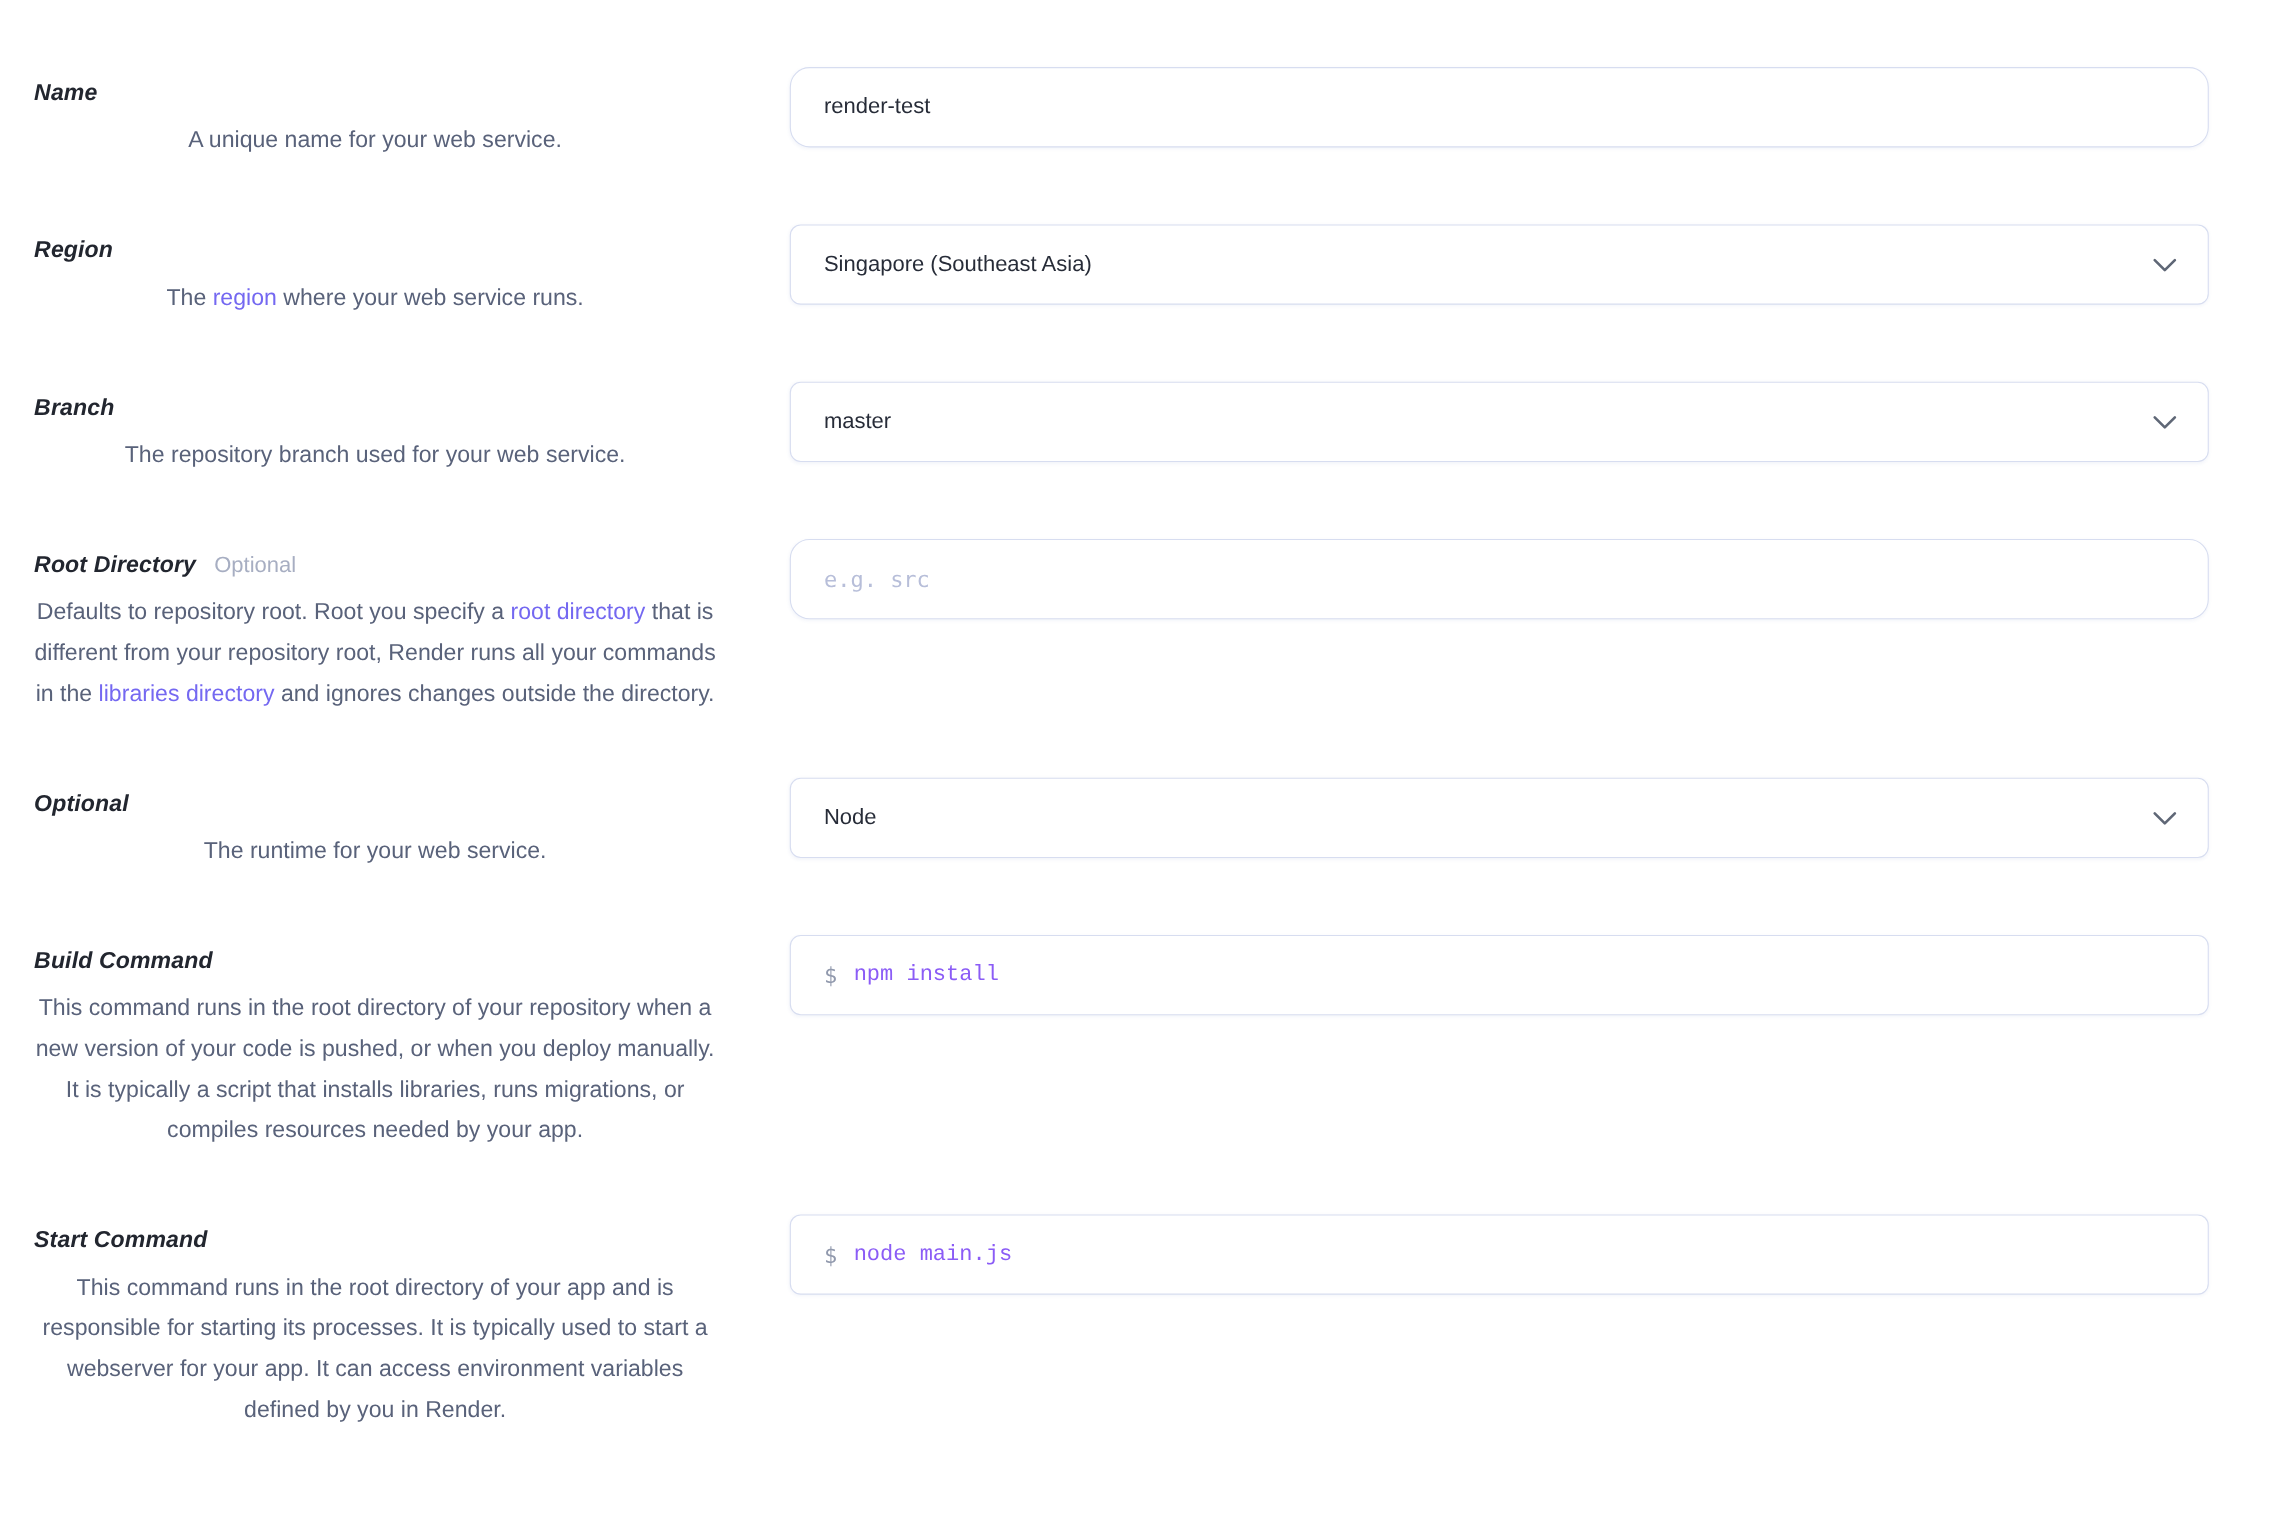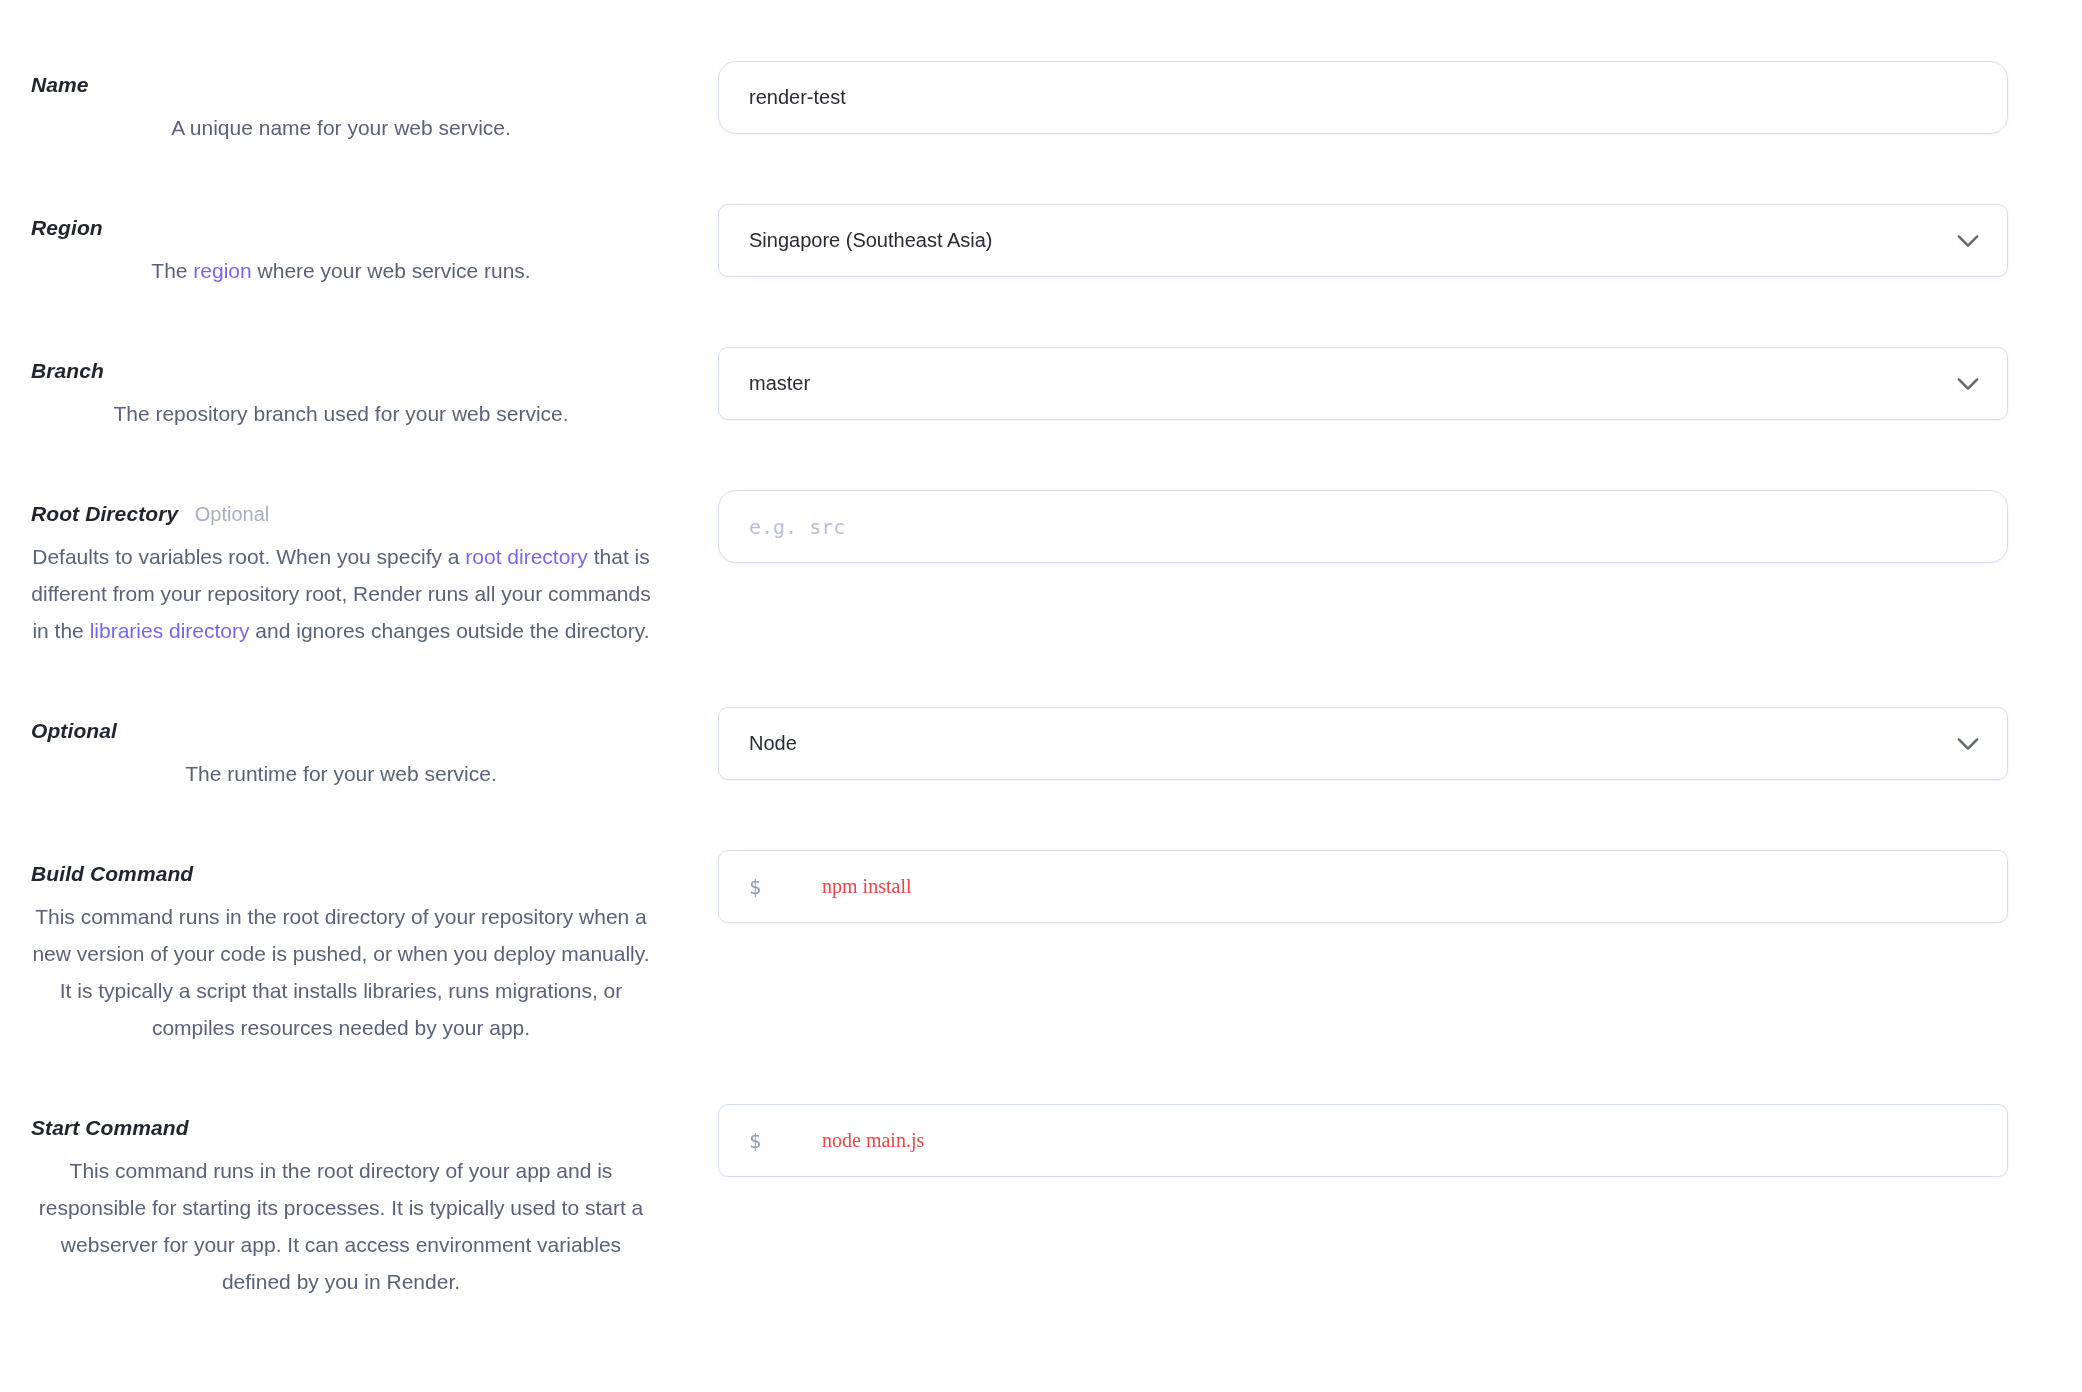--- a/index.html
+++ b/index.html
@@ -33,23 +33,22 @@
   input::placeholder { color: #b7bed9; font-family: "DejaVu Sans Mono", monospace; opacity: 1; }
 
   .select { position: relative; cursor: pointer; }
   .select-value { font-size: 20px; color: #272c38; }
   .chevron { position: absolute; right: 28px; top: 50%; margin-top: -7px; width: 22px; height: 14px; color: #5f6776; }
 
   .command { cursor: text; }
   .prompt { color: #9199ad; font-family: "DejaVu Sans Mono", monospace; font-size: 20px; margin-right: 15px; flex: 0 0 auto; }
   .bare-input {
     border: none; outline: none; background: transparent; flex: 1 1 auto; min-width: 0;
-    height: 100%; padding: 0; font-size: 20px; color: #ef4444;
-    font-family: Liberation Serif, serif;
-    margin-left: 46px;
+    height: 100%; padding: 0; font-size: 20px; color: #8b5cf6;
+    font-family: Liberation Mono, monospace;
   }
 </style>
 </head>
 <body>
 
 <div class="page">
 
   <div class="row">
     <div class="col-text">
       <div class="label-line">
@@ -95,21 +94,21 @@
       </div>
     </div>
   </div>
 
   <div class="row">
     <div class="col-text">
       <div class="label-line">
         <span class="label">Root Directory</span>
         <span class="optional">Optional</span>
       </div>
-      <p class="desc"><span>Defaults to variables root. When you specify a </span><a class="link" href="#">root directory</a><span> that is different from your repository root, Render runs all your commands in the </span><a class="link" href="#">libraries directory</a><span> and ignores changes outside the directory.</span></p>
+      <p class="desc"><span>Defaults to repository root. Root you specify a </span><a class="link" href="#">root directory</a><span> that is different from your repository root, Render runs all your commands in the </span><a class="link" href="#">libraries directory</a><span> and ignores changes outside the directory.</span></p>
     </div>
     <div class="col-control">
       <input type="text" class="input-box mono" placeholder="e.g. src" style="">
     </div>
   </div>
 
   <div class="row">
     <div class="col-text">
       <div class="label-line">
         <span class="label">Optional</span>

